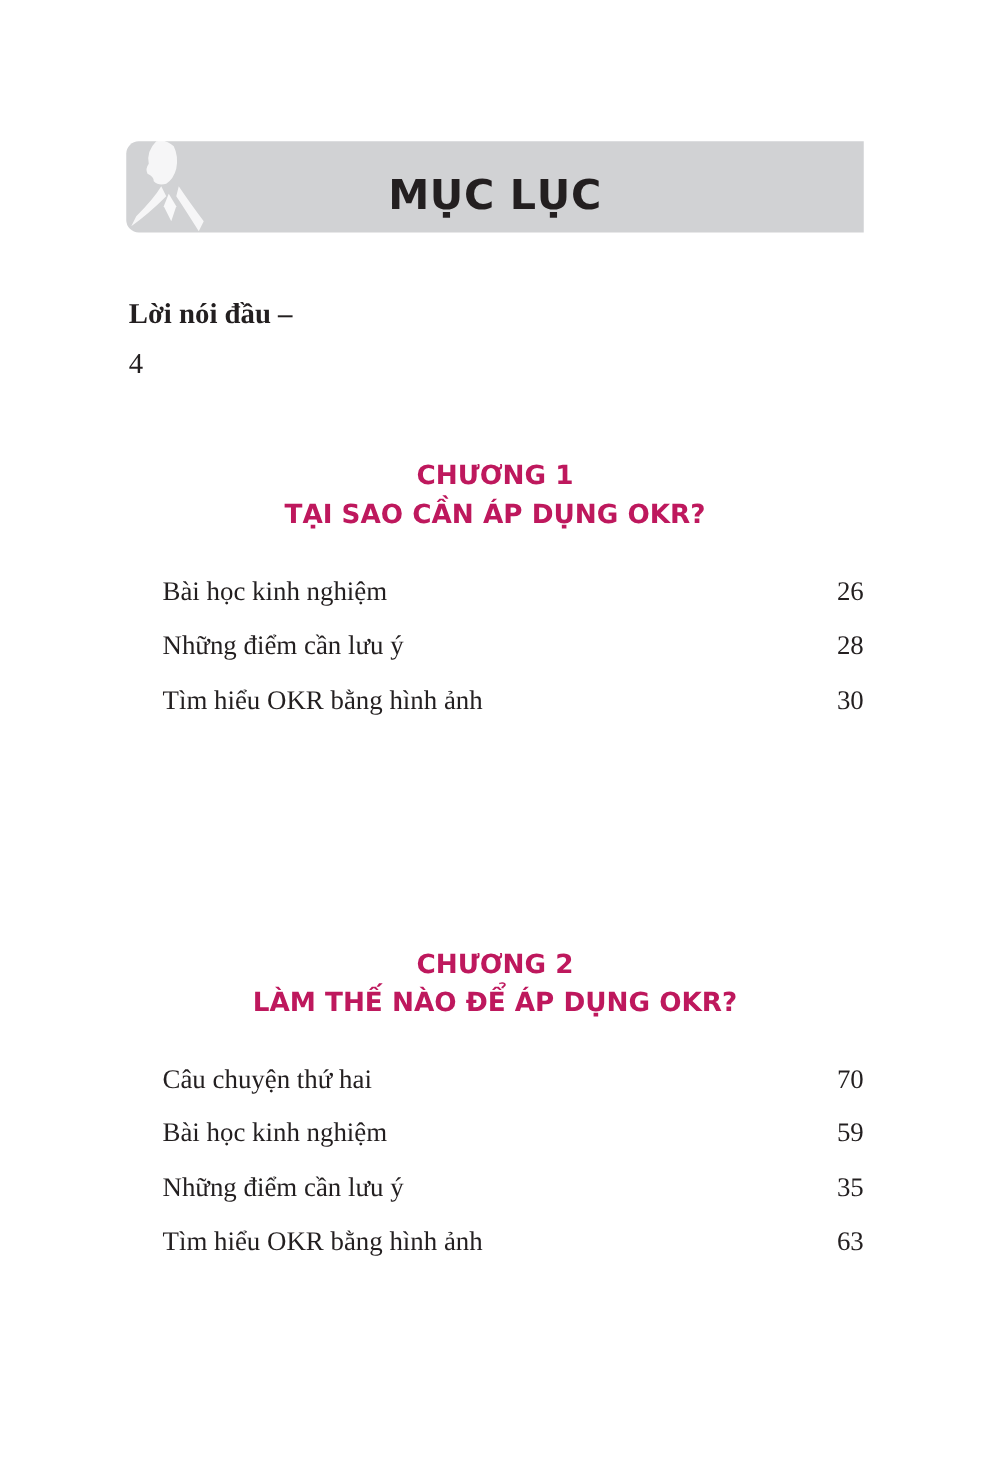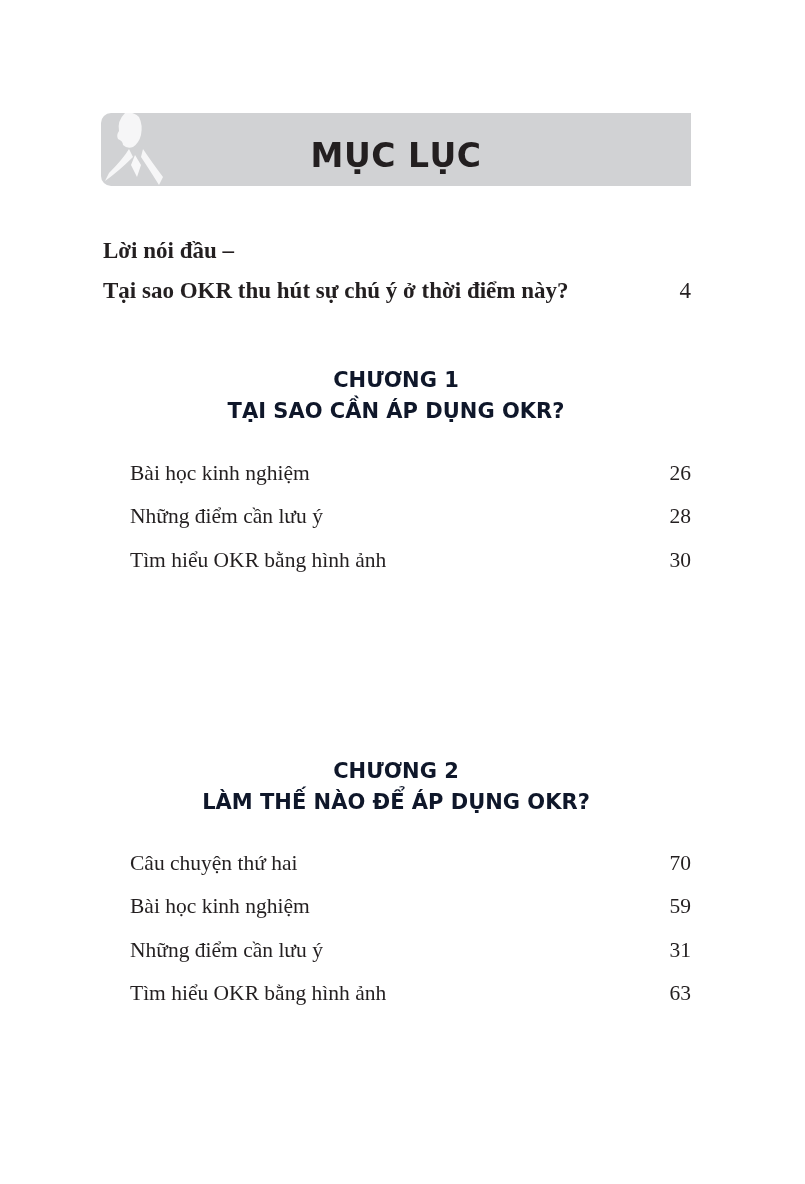--- a/index.html
+++ b/index.html
@@ -65,21 +65,21 @@
     }
     .chapter-heading {
       position: absolute;
       left: 101px;
       width: 590px;
       text-align: center;
       font-family: "DejaVu Sans", sans-serif;
       font-weight: bold;
       font-size: 21px;
       line-height: 31px;
-      color: #0f172a;
+      color: #be185d;
     }
     .chapter-heading div { white-space: nowrap; }
     .toc-list {
       position: absolute;
       left: 130px;
       width: 561px;
       font-size: 21.5px;
       line-height: 43.3px;
     }
     .toc-item {
@@ -115,21 +115,20 @@
     <path d="M40 50 Q48 62 60 78 L56 86 Q46 70 38 58 Z" fill="#ffffff" opacity="0.8"></path>
   </svg>
   <div class="header-title">MỤC LỤC</div>
 </div>
 
 <div class="preface serif">
   <div class="row">
     <span>Lời nói đầu –</span>
   </div>
   <div class="row">
-    <span>Tại sao OKR thu hút sự chú ý ở thời điểm này?</span>
     <span class="page">4</span>
   </div>
 </div>
 
 <div class="chapter-heading" style="top:365px;">
   <div>CHƯƠNG 1</div>
   <div>TẠI SAO CẦN ÁP DỤNG OKR?</div>
 </div>
 
 <div class="toc-list serif" style="top:452px;">
@@ -156,19 +155,19 @@
   <div class="toc-item">
     <span class="label">Câu chuyện thứ hai</span>
     <span class="page">70</span>
   </div>
   <div class="toc-item">
     <span class="label">Bài học kinh nghiệm</span>
     <span class="page">59</span>
   </div>
   <div class="toc-item">
     <span class="label">Những điểm cần lưu ý</span>
-    <span class="page">31</span>
+    <span class="page">35</span>
   </div>
   <div class="toc-item">
     <span class="label">Tìm hiểu OKR bằng hình ảnh</span>
     <span class="page">63</span>
   </div>
 </div>
 
 </body></html>

